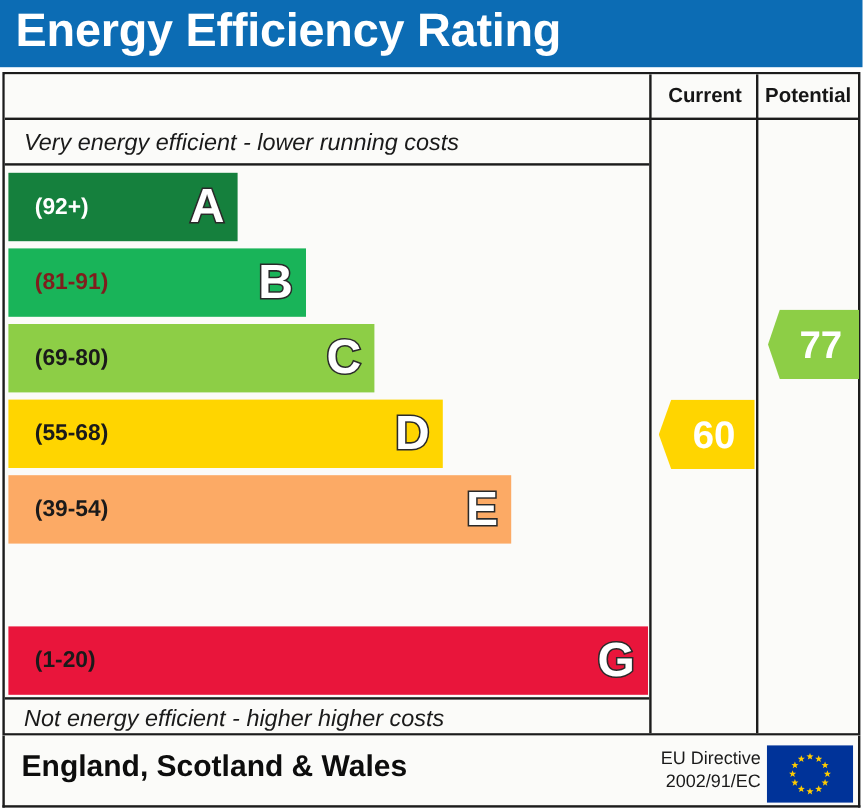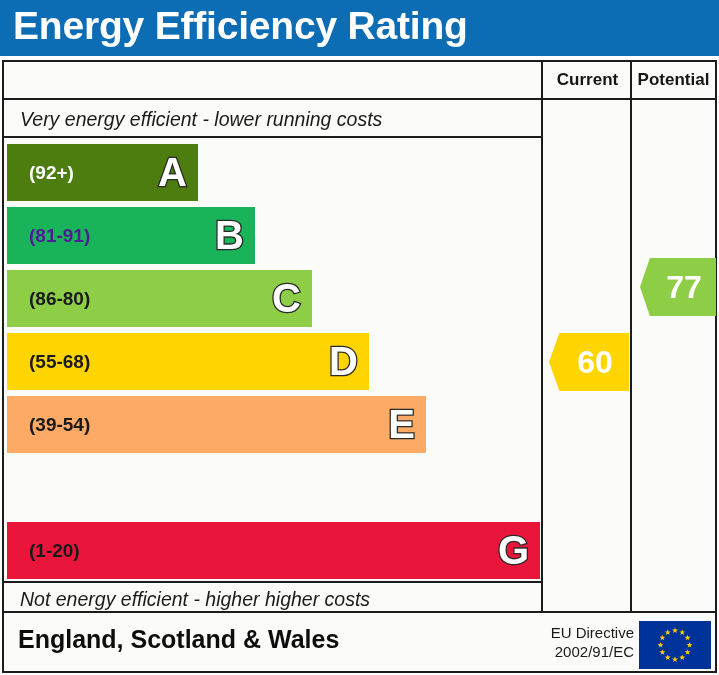--- a/index.html
+++ b/index.html
@@ -224,30 +224,30 @@
       <div class="hdr-cell hdr-potential">Potential</div>
     </div>
 
     <div class="vsep vsep-1"></div>
     <div class="vsep vsep-2"></div>
 
     <div class="caption caption-top">Very energy efficient - lower running costs</div>
     <div class="cap-rule cap-rule-top"></div>
 
     <div class="bars" id="bands-container">
-        <div class="band" style="top: 82px; width: 191px; height: 57px; background: #4d7c0f;">
+        <div class="band" style="top: 82px; width: 191px; height: 57px; background: #15803d;">
           <div class="band-range" style="color: rgb(255, 255, 255);">(92+)</div>
           <div class="band-letter">A</div>
         </div>
         <div class="band" style="top: 145px; width: 248px; height: 57px; background: rgb(25, 180, 89);">
-          <div class="band-range" style="color: #4c1d95;">(81-91)</div>
+          <div class="band-range" style="color: #7f1d1d;">(81-91)</div>
           <div class="band-letter">B</div>
         </div>
         <div class="band" style="top: 208px; width: 305px; height: 57px; background: rgb(141, 206, 70);">
-          <div class="band-range" style="color: rgb(26, 26, 26);">(86-80)</div>
+          <div class="band-range" style="color: rgb(26, 26, 26);">(69-80)</div>
           <div class="band-letter">C</div>
         </div>
         <div class="band" style="top: 271px; width: 362px; height: 57px; background: rgb(255, 213, 0);">
           <div class="band-range" style="color: rgb(26, 26, 26);">(55-68)</div>
           <div class="band-letter">D</div>
         </div>
         <div class="band" style="top: 334px; width: 419px; height: 57px; background: rgb(252, 170, 101);">
           <div class="band-range" style="color: rgb(26, 26, 26);">(39-54)</div>
           <div class="band-letter">E</div>
         </div>

